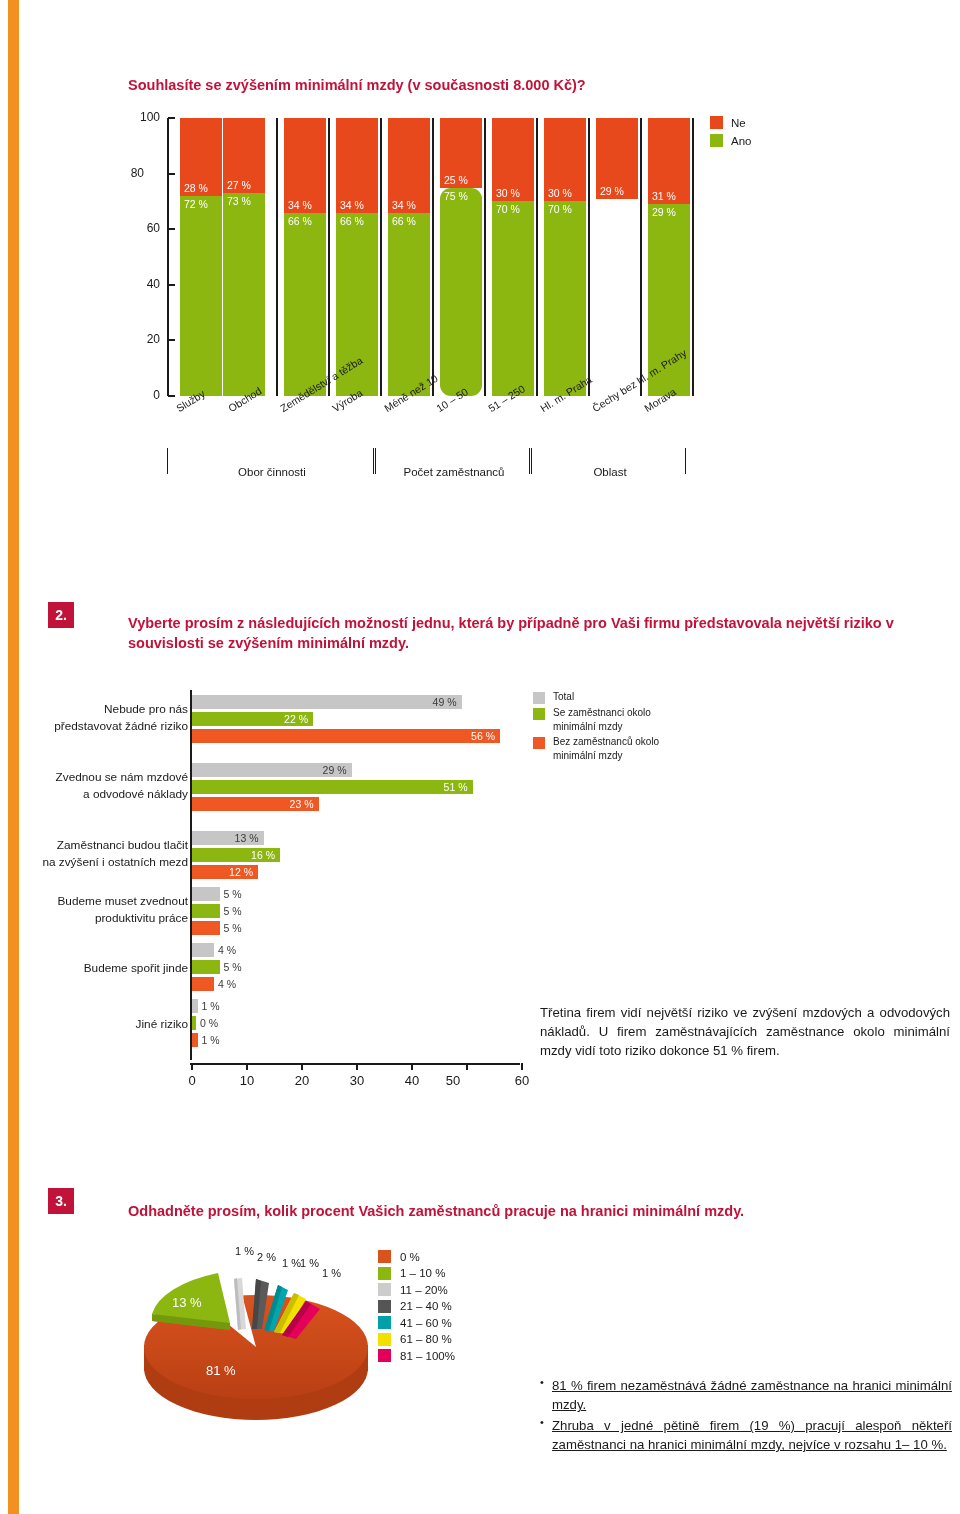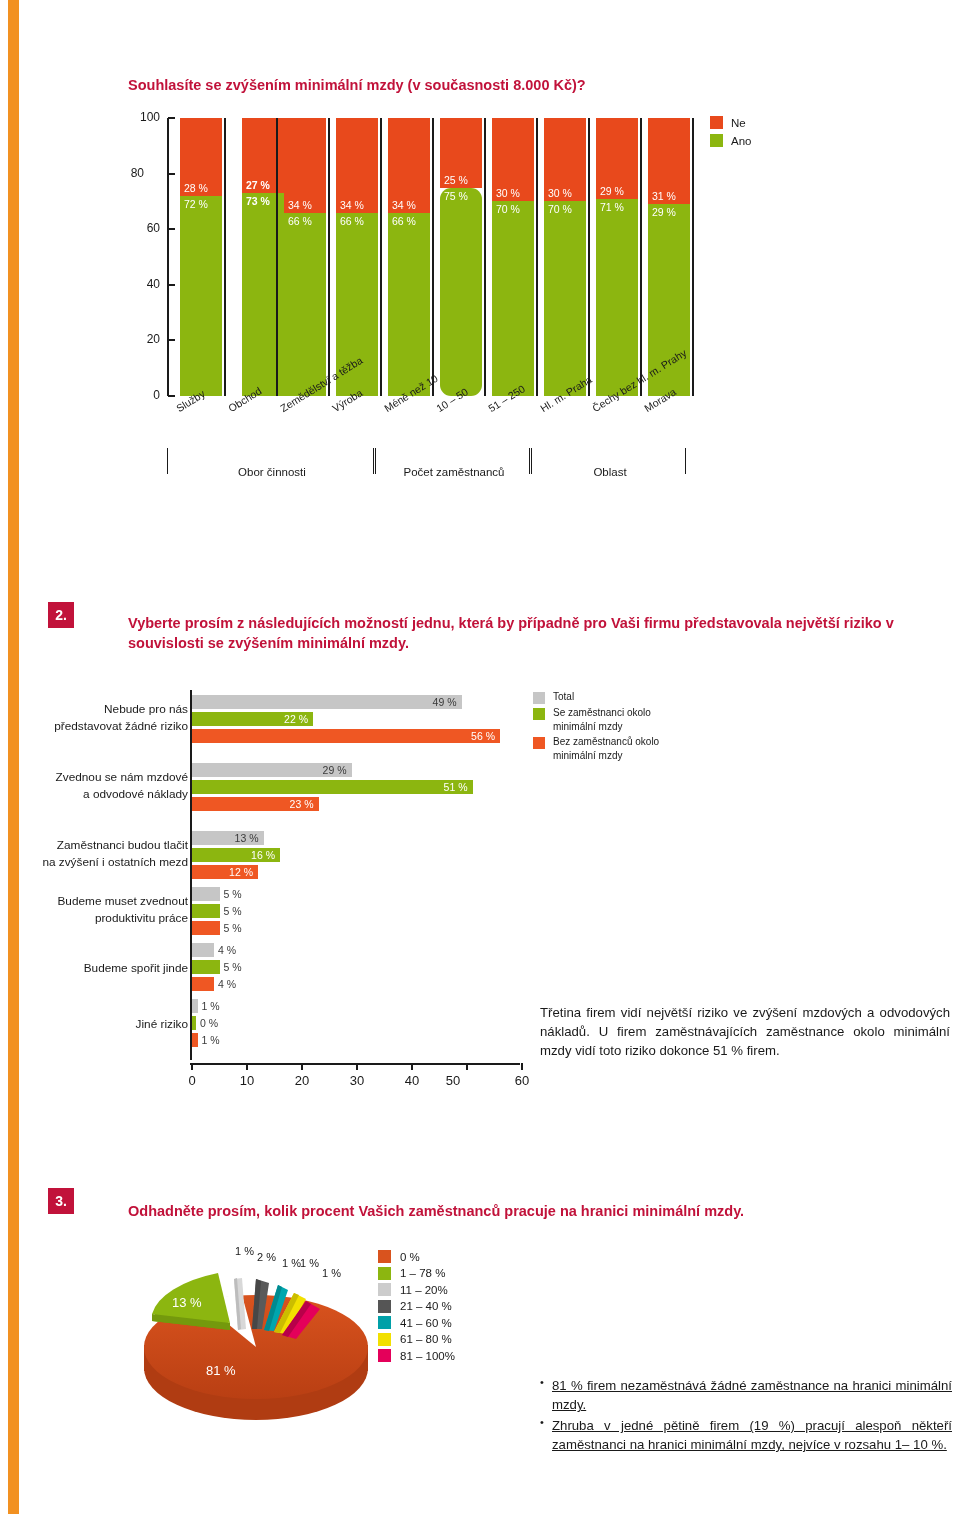--- a/index.html
+++ b/index.html
@@ -163,21 +163,21 @@
   <div class="c1-plot" id="c1-plot">
       <div class="c1-bar" style="left: 5px;">
         <div class="c1-seg ne" style="height: 28%;">
           <span>28 %</span>
         </div>
         <div class="c1-seg ano" style="height: 72%;">
           <span>72 %</span>
         </div>
       </div>
       <div class="c1-sep" style="left: 49px; top: 0px; height: 278px;"></div>
-      <div class="c1-bar" style="left: 67px; font-weight: bold;">
+      <div class="c1-bar" style="left: 48px;">
         <div class="c1-seg ne" style="height: 27%;">
           <span>27 %</span>
         </div>
         <div class="c1-seg ano" style="height: 73%;">
           <span>73 %</span>
         </div>
       </div>
       <div class="c1-sep" style="left: 101px; top: 0px; height: 278px;"></div>
       <div class="c1-bar" style="left: 109px;">
         <div class="c1-seg ne" style="height: 34%;">
@@ -229,23 +229,20 @@
           <span>30 %</span>
         </div>
         <div class="c1-seg ano" style="height: 70%;">
           <span>70 %</span>
         </div>
       </div>
       <div class="c1-sep" style="left: 413px; top: 0px; height: 278px;"></div>
       <div class="c1-bar" style="left: 421px;">
         <div class="c1-seg ne" style="height: 29%;">
           <span>29 %</span>
-        </div>
-        <div class="c1-seg ano" style="height: 71%;">
-          <span>71 %</span>
         </div>
       </div>
       <div class="c1-sep" style="left: 465px; top: 0px; height: 278px;"></div>
       <div class="c1-bar" style="left: 473px;">
         <div class="c1-seg ne" style="height: 31%;">
           <span>31 %</span>
         </div>
         <div class="c1-seg ano" style="height: 69%;">
           <span>29 %</span>
         </div>
@@ -456,21 +453,21 @@
       </div>
   </div>
 
   <div class="pie-legend" id="pie-legend">
       <div class="row">
         <div class="sw" style="background: rgb(217, 83, 30);"></div>
         <div class="lbl">0 %</div>
       </div>
       <div class="row">
         <div class="sw" style="background: rgb(140, 182, 16);"></div>
-        <div class="lbl">1 – 78 %</div>
+        <div class="lbl">1 – 10 %</div>
       </div>
       <div class="row">
         <div class="sw" style="background: rgb(204, 204, 204);"></div>
         <div class="lbl">11 – 20%</div>
       </div>
       <div class="row">
         <div class="sw" style="background: rgb(85, 85, 85);"></div>
         <div class="lbl">21 – 40 %</div>
       </div>
       <div class="row">

